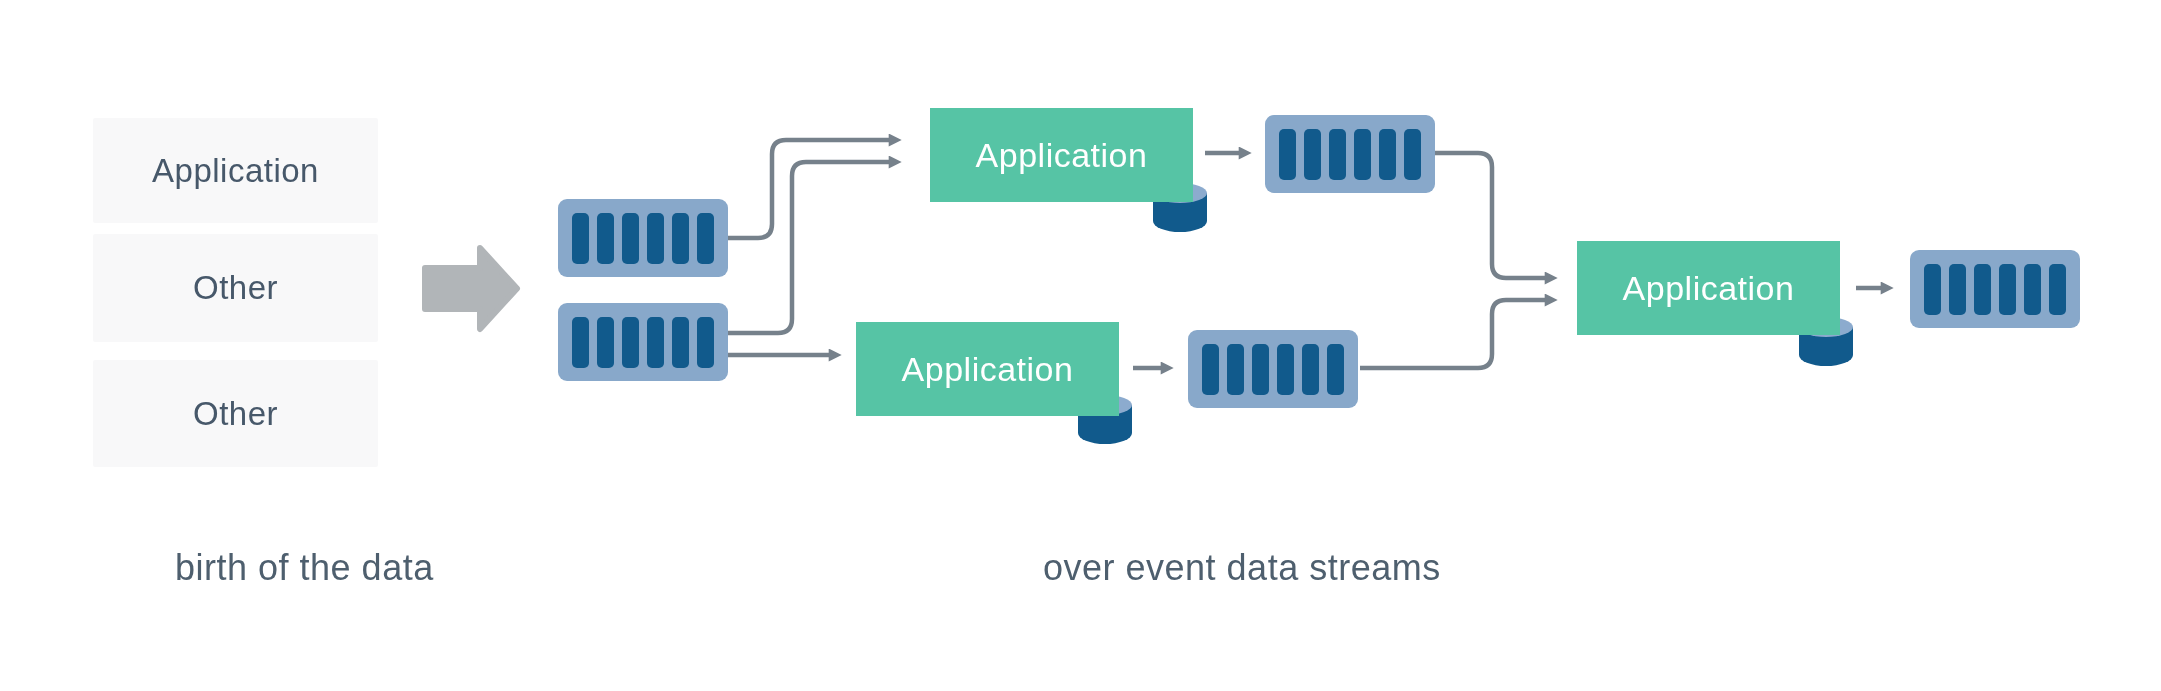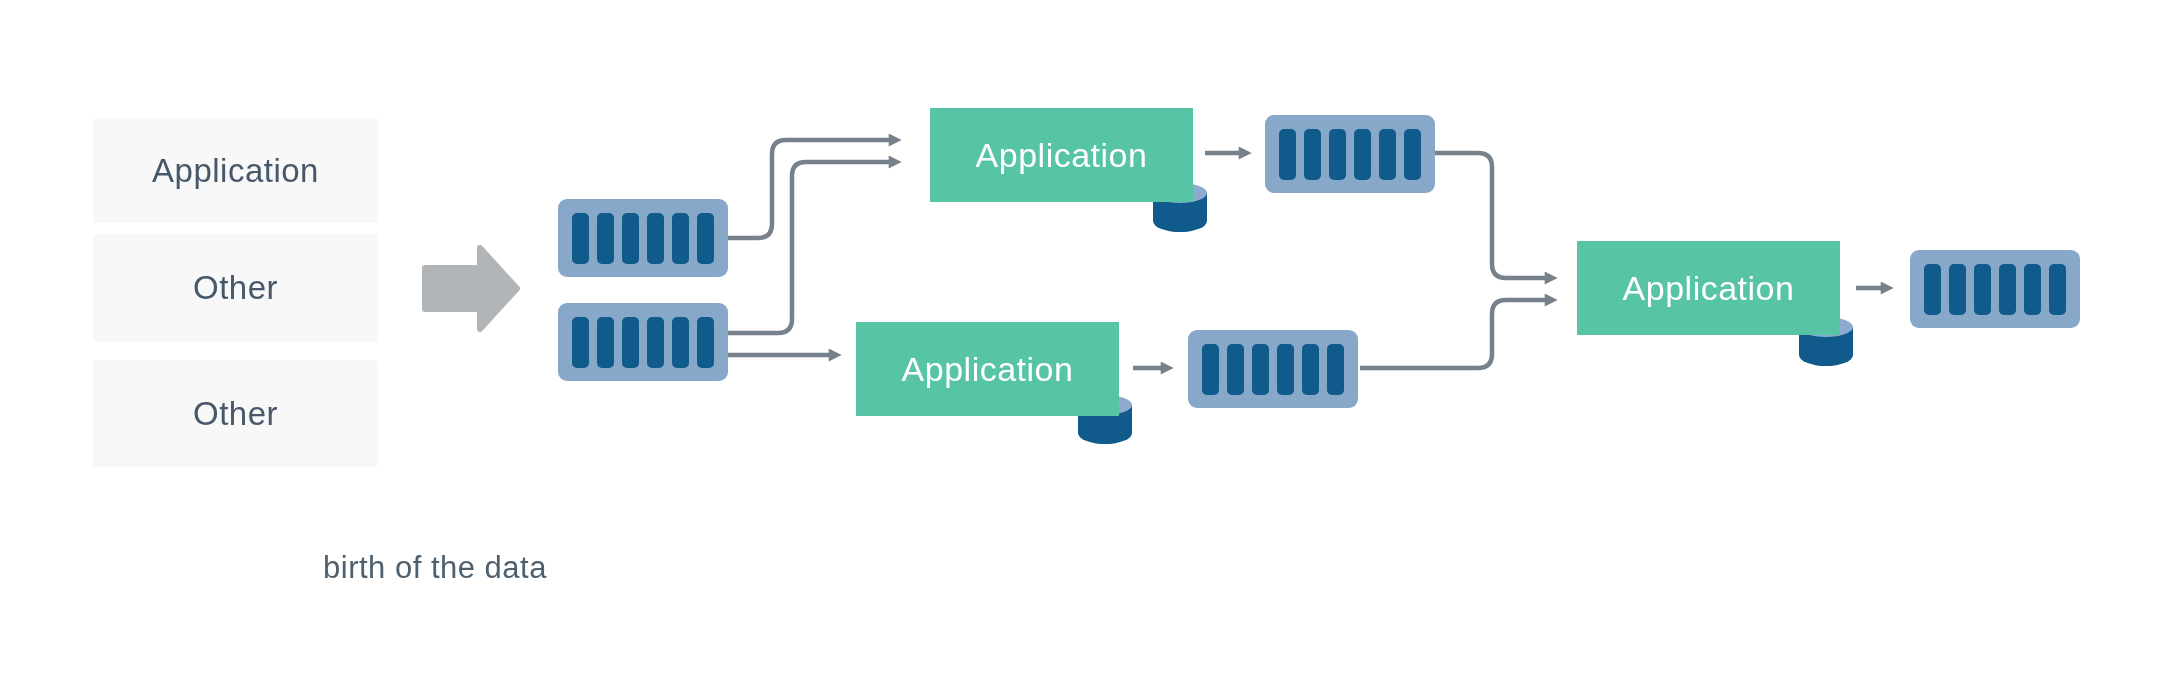--- a/index.html
+++ b/index.html
@@ -54,21 +54,21 @@
     font-size:34px;letter-spacing:.5px;
   }
   .a1{left:930px;top:108px;}
   .a2{left:856px;top:322px;}
   .a3{left:1577px;top:241px;}
 
   
   .caption{
     position:absolute;width:520px;
     color:var(--caption-text,#4e5f6e);
-    font-size:31px;line-height:46px;text-align:center;
+    font-size:36px;line-height:46px;text-align:left;
     letter-spacing:.5px;
   }
   .cap-left{left:175px;top:545px;}
   .cap-right{left:1043px;top:545px;}
 
   
   .big-arrow{fill:var(--big-arrow,#b1b5b8);stroke:var(--big-arrow,#b1b5b8);stroke-width:6;stroke-linejoin:round;}
   .conn{fill:none;stroke:var(--connector,#76818b);stroke-width:4.5;stroke-linecap:butt;}
   #ah path{fill:var(--connector,#76818b);}
   .cyl-body{fill:var(--cyl-body,#115a8c);}
@@ -169,15 +169,16 @@
     <span>Application</span>
   </div>
   <div class="app a3">
     <span>Application</span>
   </div>
 
   <div class="caption cap-left">
     <div>birth of the data</div>
   </div>
   <div class="caption cap-right">
+    <div>over event data streams</div>
   </div>
 
 </div>
 
 </body></html>

